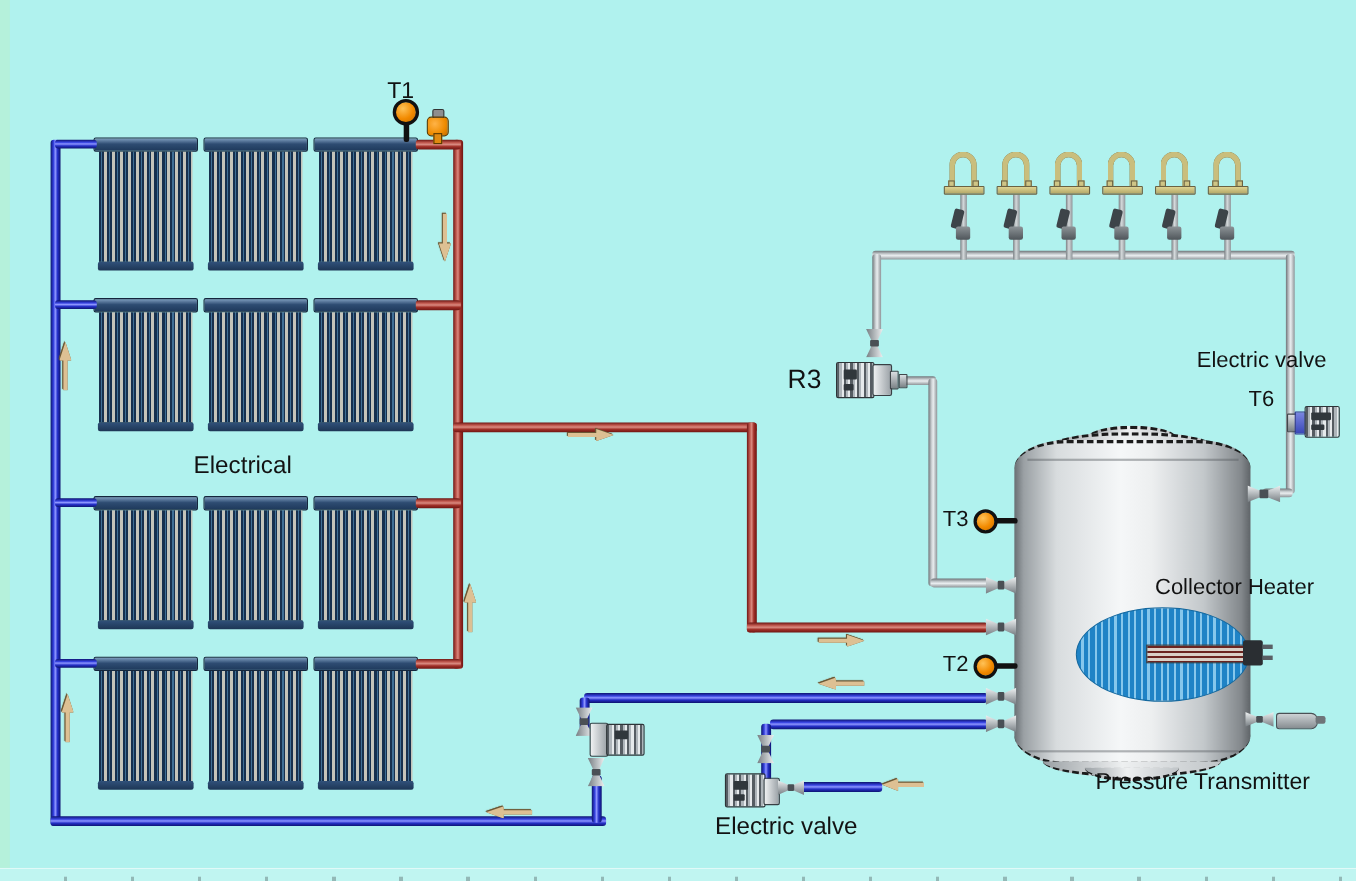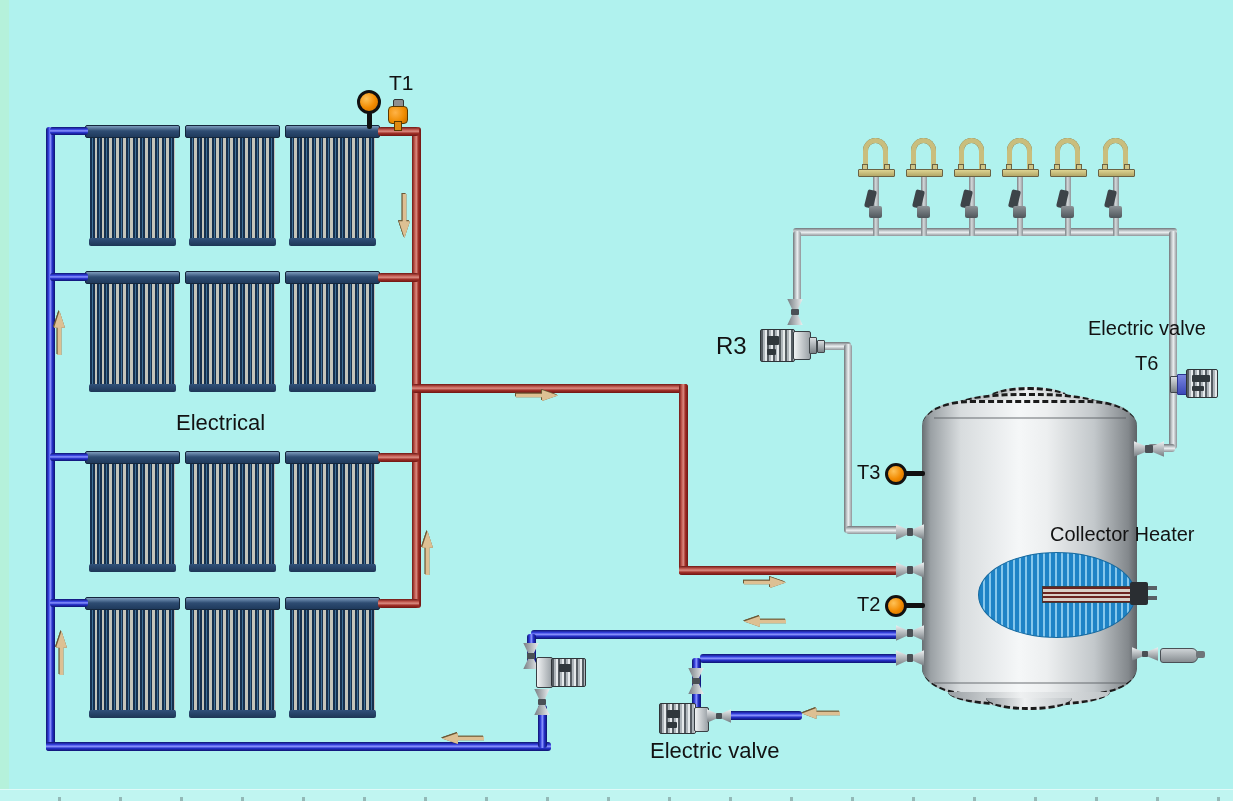--- a/index.html
+++ b/index.html
@@ -316,24 +316,25 @@
         <div class="f-pipe" style=""></div>
         <div class="f-spout" style=""></div>
         <div class="f-knob" style="left: 6px;"></div>
         <div class="f-knob" style="left: 28px;"></div>
         <div class="f-plate" style=""></div>
         <div class="f-handle" style=""></div>
         <div class="f-collar" style=""></div>
       </div>
     </div>
 
-  <div class="lbl" style="left:352px;top:71px;font-size:21px;margin-left:37px;">T1</div>
+  <div class="lbl" style="left:352px;top:71px;font-size:21px;">T1</div>
   <div class="lbl" style="left:176px;top:410px;font-size:22px;">Electrical</div>
   <div class="lbl" style="left:716px;top:332px;font-size:24px;">R3</div>
   <div class="lbl" style="left:1088px;top:317px;font-size:20px;">Electric valve</div>
   <div class="lbl" style="left:1135px;top:352px;font-size:20px;">T6</div>
   <div class="lbl" style="left:857px;top:461px;font-size:20px;">T3</div>
   <div class="lbl" style="left:1050px;top:523px;font-size:20px;">Collector Heater</div>
   <div class="lbl" style="left:857px;top:593px;font-size:20px;">T2</div>
   <div class="lbl" style="left:650px;top:738px;font-size:22px;">Electric valve</div>
+  <div class="lbl" style="left:996px;top:699px;font-size:21px;">Pressure Transmitter</div>
 
   <div class="abs edge-bottom"></div>
 </div>
 
 </body></html>

